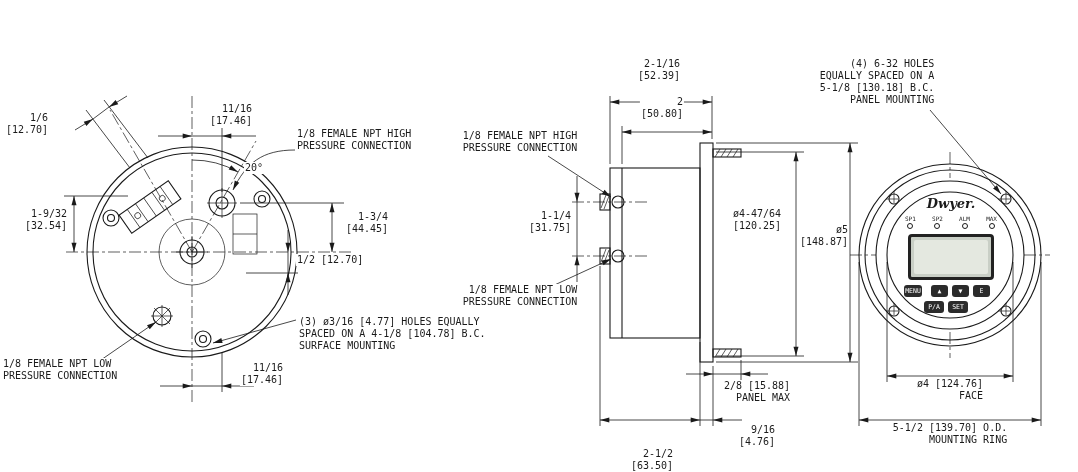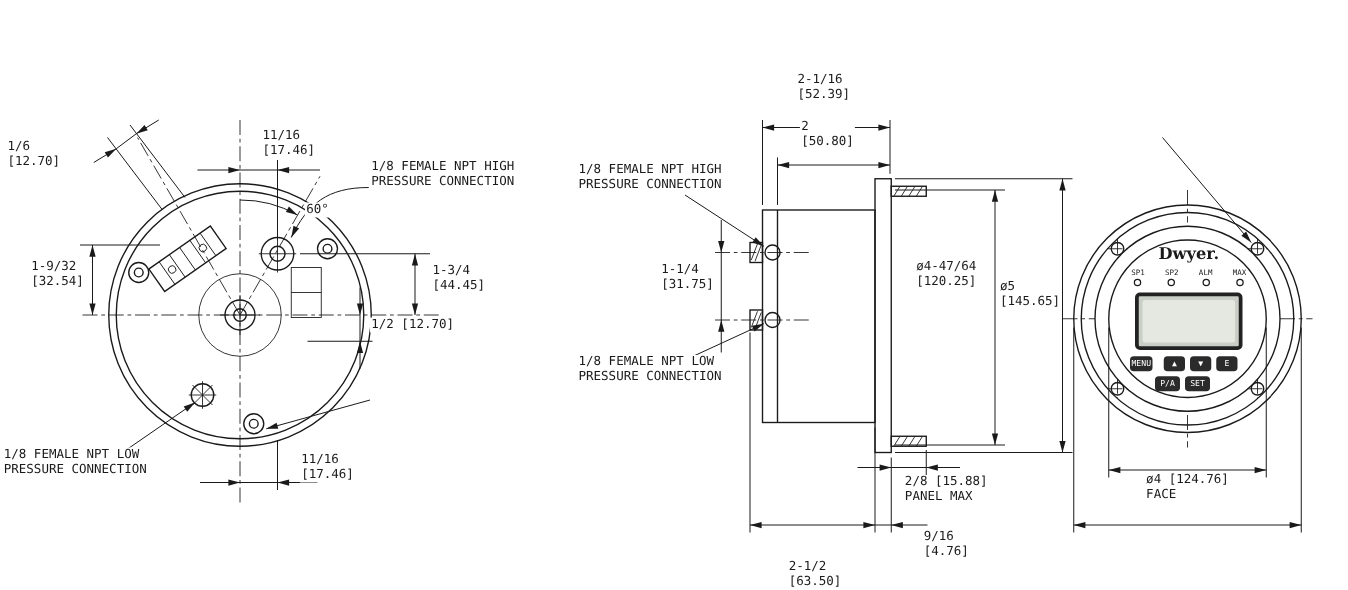--- a/index.html
+++ b/index.html
@@ -4,24 +4,24 @@
 <style>
   html,body{margin:0;padding:0;background:#fff}
   .canvas{position:relative;width:1078px;height:472px;background:#fff;
           font-family:"DejaVu Sans Mono",monospace;color:#1a1a1a;overflow:hidden}
   svg.lines{position:absolute;left:0;top:0}
   .obj{stroke:#1a1a1a;fill:none;stroke-width:1.1}
   .thin{stroke:#1a1a1a;fill:none;stroke-width:0.7}
   .cl{stroke:#1a1a1a;fill:none;stroke-width:0.7;stroke-dasharray:12 3 3 3}
   .dim{stroke:#1a1a1a;fill:none;stroke-width:0.8}
   .lbl{position:absolute;font-size:10px;line-height:1.2;white-space:pre-line;
-       text-align:left;transform:translateX(-50%);background:#fff;padding:0 1px}
+       text-align:right;transform:translateX(-50%);background:#fff;padding:0 1px}
   .lbl.ll{transform:none;text-align:left}
   .face-el{position:absolute}
-  .logo{font-family:"DejaVu Serif",serif;font-weight:bold;
+  .logo{font-family:"DejaVu Serif",serif;font-style:italic;font-weight:bold;
         font-size:13px;transform:translateX(-50%)}
   .leds{display:flex;justify-content:space-between}
   .led{display:flex;flex-direction:column;align-items:center;gap:1px}
   .led-lbl{font-size:6px;line-height:1}
   .led-dot{width:4px;height:4px;border:1px solid #1a1a1a;border-radius:50%}
   .lcd{box-sizing:border-box;border:3px solid #222;border-radius:4px;background:#c9cfc6}
   .lcd-inner{margin:3px;height:34px;background:#e4e8e0;border-radius:2px}
   .key{position:absolute;background:#2b2b2b;color:#fff;font-size:6.5px;line-height:1;
        display:flex;align-items:center;justify-content:center;border-radius:3px;height:12px}
 </style>
@@ -224,54 +224,63 @@
     <line class="dim" x1="859" y1="420" x2="1041" y2="420" marker-start="url(#arr)" marker-end="url(#arr)"></line>
   </g>
 </svg>
 
 <div class="lbl" style="left:27px;top:112px">1/6
 [12.70]</div>
 <div class="lbl" style="left:231px;top:103px">11/16
 [17.46]</div>
 <div class="lbl ll" style="left:296px;top:128px">1/8 FEMALE NPT HIGH
 PRESSURE CONNECTION</div>
-<div class="lbl" style="left:254px;top:162px">60°</div>
+<div class="lbl" style="left:254px;top:162px">20°</div>
 <div class="lbl" style="left:46px;top:208px">1-9/32
 [32.54]</div>
 <div class="lbl" style="left:367px;top:211px">1-3/4
 [44.45]</div>
 <div class="lbl ll" style="left:296px;top:254px">1/2 [12.70]</div>
+<div class="lbl ll" style="left:298px;top:316px">(3) ø3/16 [4.77] HOLES EQUALLY
+SPACED ON A 4-1/8 [104.78] B.C.
+SURFACE MOUNTING</div>
 <div class="lbl ll" style="left:2px;top:358px">1/8 FEMALE NPT LOW
 PRESSURE CONNECTION</div>
 <div class="lbl" style="left:262px;top:362px">11/16
 [17.46]</div>
 
 <div class="lbl" style="left:659px;top:58px">2-1/16
 [52.39]</div>
 <div class="lbl" style="left:662px;top:96px">2
 [50.80]</div>
 <div class="lbl" style="left:520px;top:130px">1/8 FEMALE NPT HIGH
 PRESSURE CONNECTION</div>
 <div class="lbl" style="left:550px;top:210px">1-1/4
 [31.75]</div>
 <div class="lbl" style="left:520px;top:284px">1/8 FEMALE NPT LOW
 PRESSURE CONNECTION</div>
 <div class="lbl" style="left:757px;top:208px">ø4-47/64
 [120.25]</div>
 <div class="lbl" style="left:824px;top:224px">ø5
-[145.65]</div>
+[148.87]</div>
 <div class="lbl" style="left:757px;top:380px">2/8 [15.88]
 PANEL MAX</div>
 <div class="lbl" style="left:652px;top:448px">2-1/2
 [63.50]</div>
 <div class="lbl" style="left:757px;top:424px">9/16
 [4.76]</div>
 
+<div class="lbl" style="left:877px;top:58px">(4) 6-32 HOLES
+EQUALLY SPACED ON A
+5-1/8 [130.18] B.C.
+PANEL MOUNTING</div>
 <div class="lbl" style="left:950px;top:378px">ø4 [124.76]
 FACE</div>
+<div class="lbl" style="left:950px;top:422px">5-1/2 [139.70] O.D.
+MOUNTING RING</div>
 
 <div class="face-el logo" style="left:951px;top:196px">Dwyer.</div>
 
 <div class="face-el leds" style="left:905px;top:216px;width:92px">
   <div class="led">
     <span class="led-lbl">SP1</span>
     <span class="led-dot"></span>
   </div>
   <div class="led">
     <span class="led-lbl">SP2</span>

